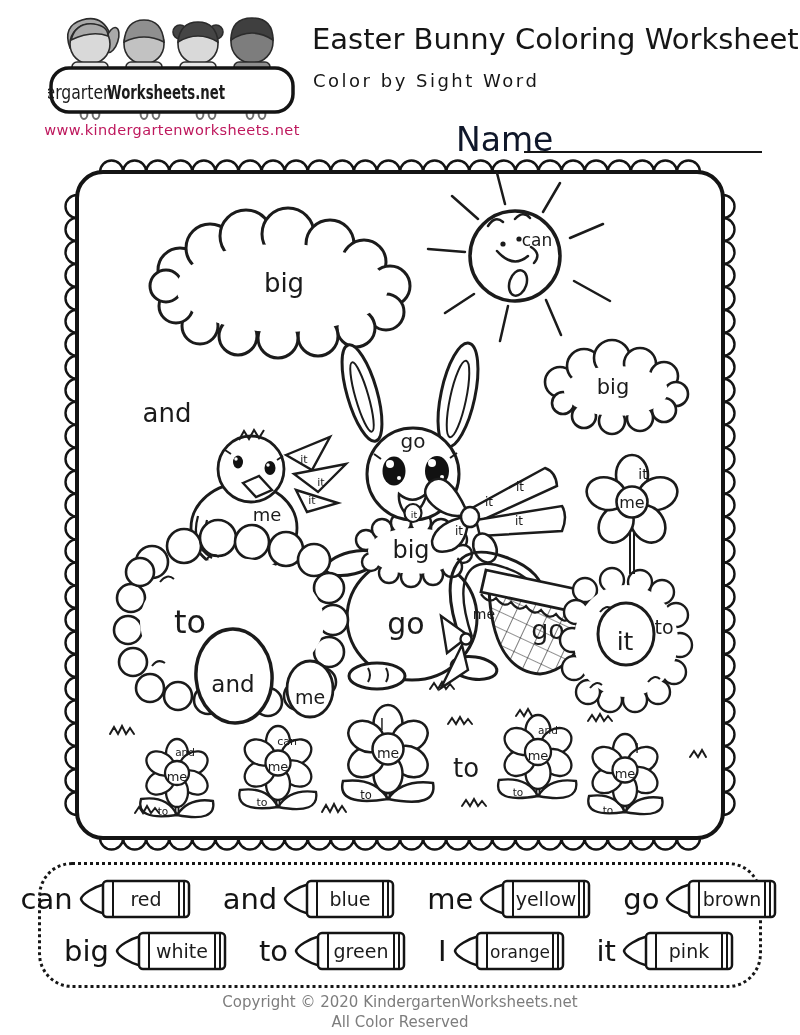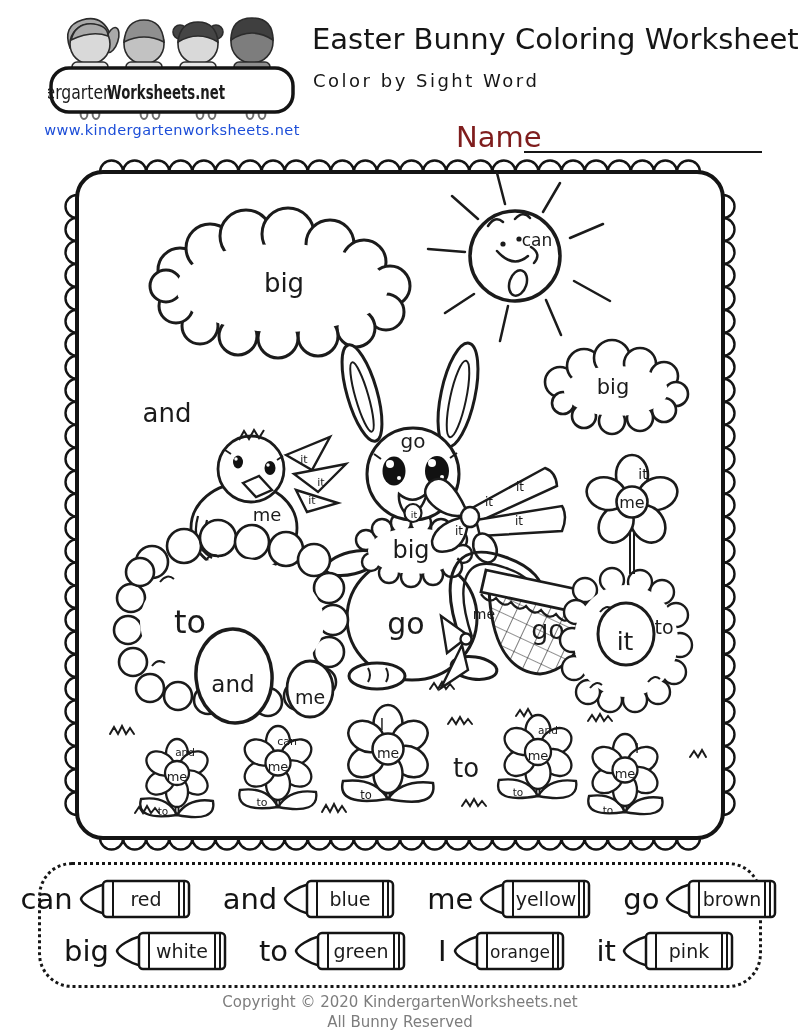--- a/index.html
+++ b/index.html
@@ -1,23 +1,23 @@
 <!DOCTYPE html>
 <html><head>
 <meta charset="utf-8">
 <style>
   html,body{margin:0;padding:0;background:#e8e8e8;}
   .page{position:relative;width:800px;height:1035px;background:#ffffff;margin:0 auto;
         font-family:"DejaVu Sans",sans-serif;overflow:hidden;}
   .abs{position:absolute;}
   
-  .logo-url{left:44px;top:122px;width:256px;text-align:center;font-size:14.5px;color:#1d4ed8;letter-spacing:.4px;}
+  .logo-url{left:44px;top:122px;width:256px;text-align:center;font-size:14.5px;color:#be185d;letter-spacing:.4px;}
   .title{left:312px;top:22px;width:470px;font-size:29px;color:#161616;white-space:nowrap;}
   .subtitle{left:313px;top:70px;font-size:18px;letter-spacing:2.5px;color:#161616;white-space:nowrap;}
-  .name-label{left:456px;top:120px;font-size:29px;color:#7f1d1d;}
+  .name-label{left:456px;top:120px;font-size:33px;color:#0f172a;}
   .name-line{left:524px;top:151px;width:238px;height:0;border-bottom:2.5px solid #161616;}
   
   svg text{font-family:"DejaVu Sans",sans-serif;fill:#1b1b1b;text-anchor:middle;}
   .scene{left:0;top:0;}
   
   .legend{left:38px;top:862px;width:724px;height:126px;border:3px dotted #161616;border-radius:34px;
           box-sizing:border-box;display:flex;flex-direction:column;justify-content:space-evenly;padding:4px 10px;}
   .legend-row{display:flex;justify-content:center;align-items:center;gap:30px;}
   .legend-item{display:flex;align-items:center;gap:4px;}
   .legend-word{font-size:29px;color:#141414;}
@@ -462,16 +462,16 @@
           <rect x="26" y="5" width="86" height="36" rx="4" fill="#ffffff" stroke="#141414" stroke-width="2.5"></rect>
           <path d="M36,5 V41 M102,5 V41 M107,5 V41" stroke="#141414" stroke-width="2" fill="none"></path>
           <text x="69" y="30" font-size="19">pink</text>
         </svg>
       </div>
     </div>
   </div>
 
   <div class="abs footer">
     <div>Copyright © 2020 KindergartenWorksheets.net</div>
-    <div>All Bunny Reserved</div>
+    <div>All Color Reserved</div>
   </div>
 
 </div>
 
 </body></html>

